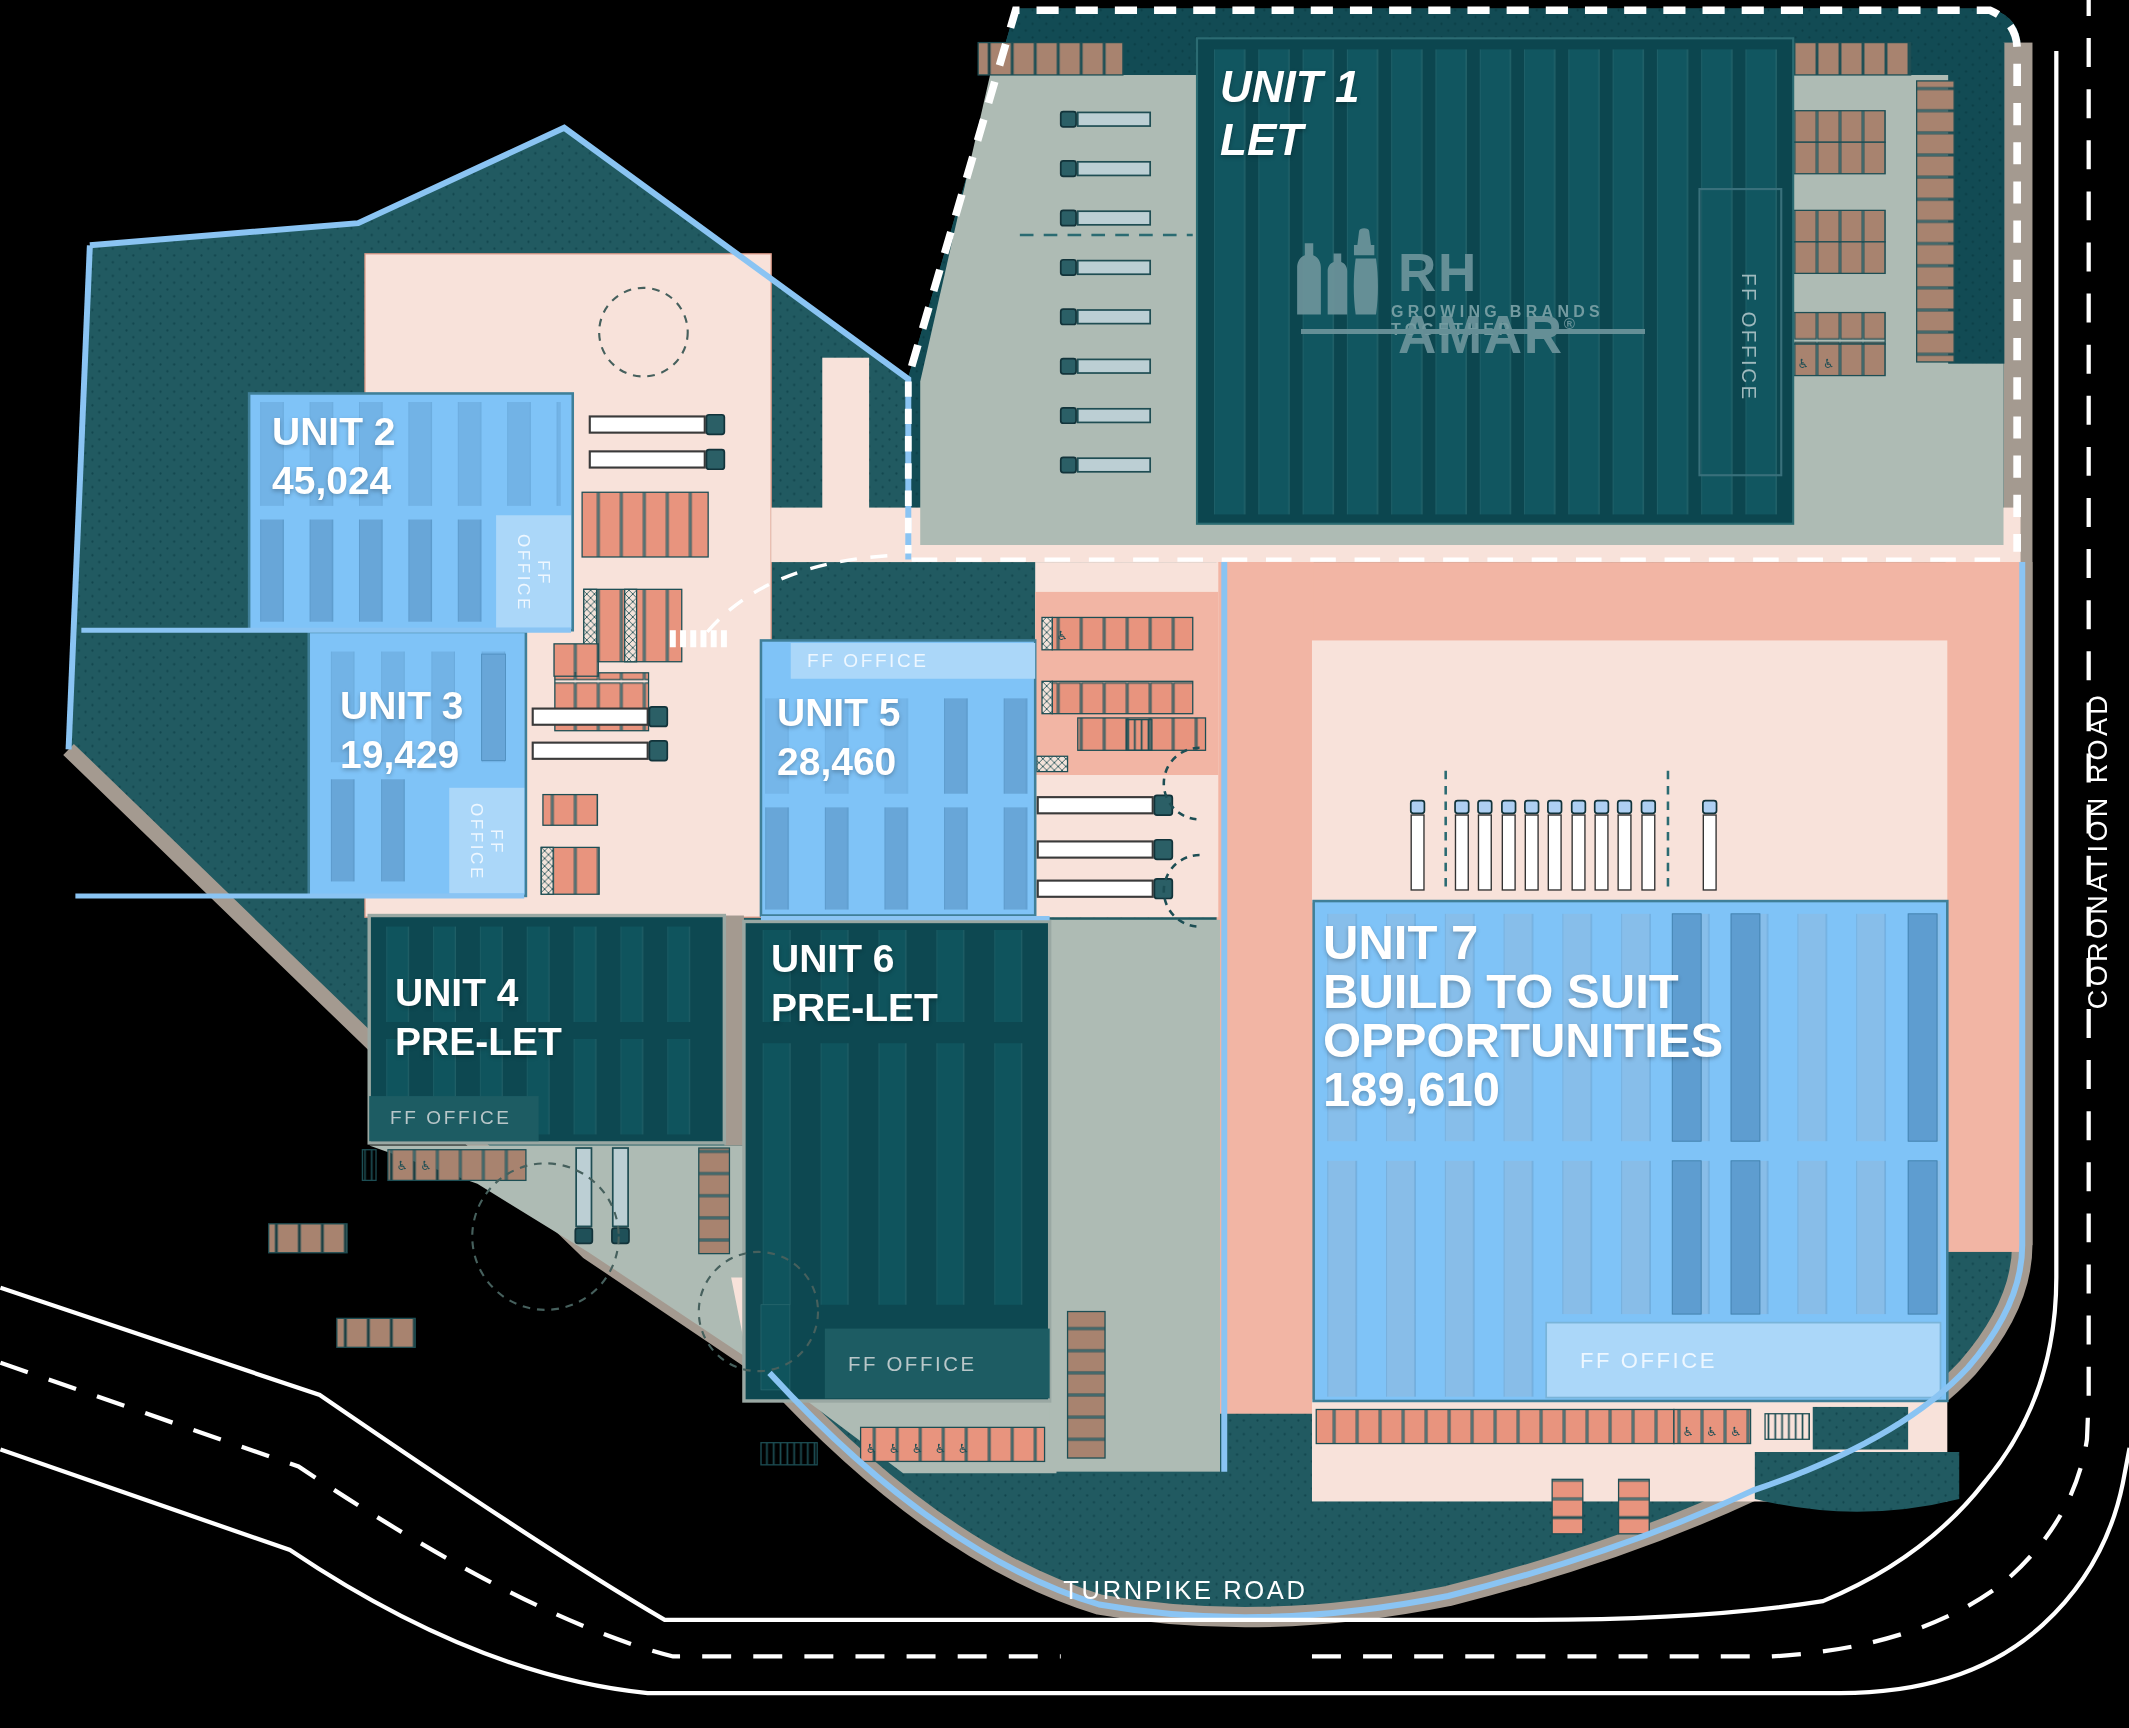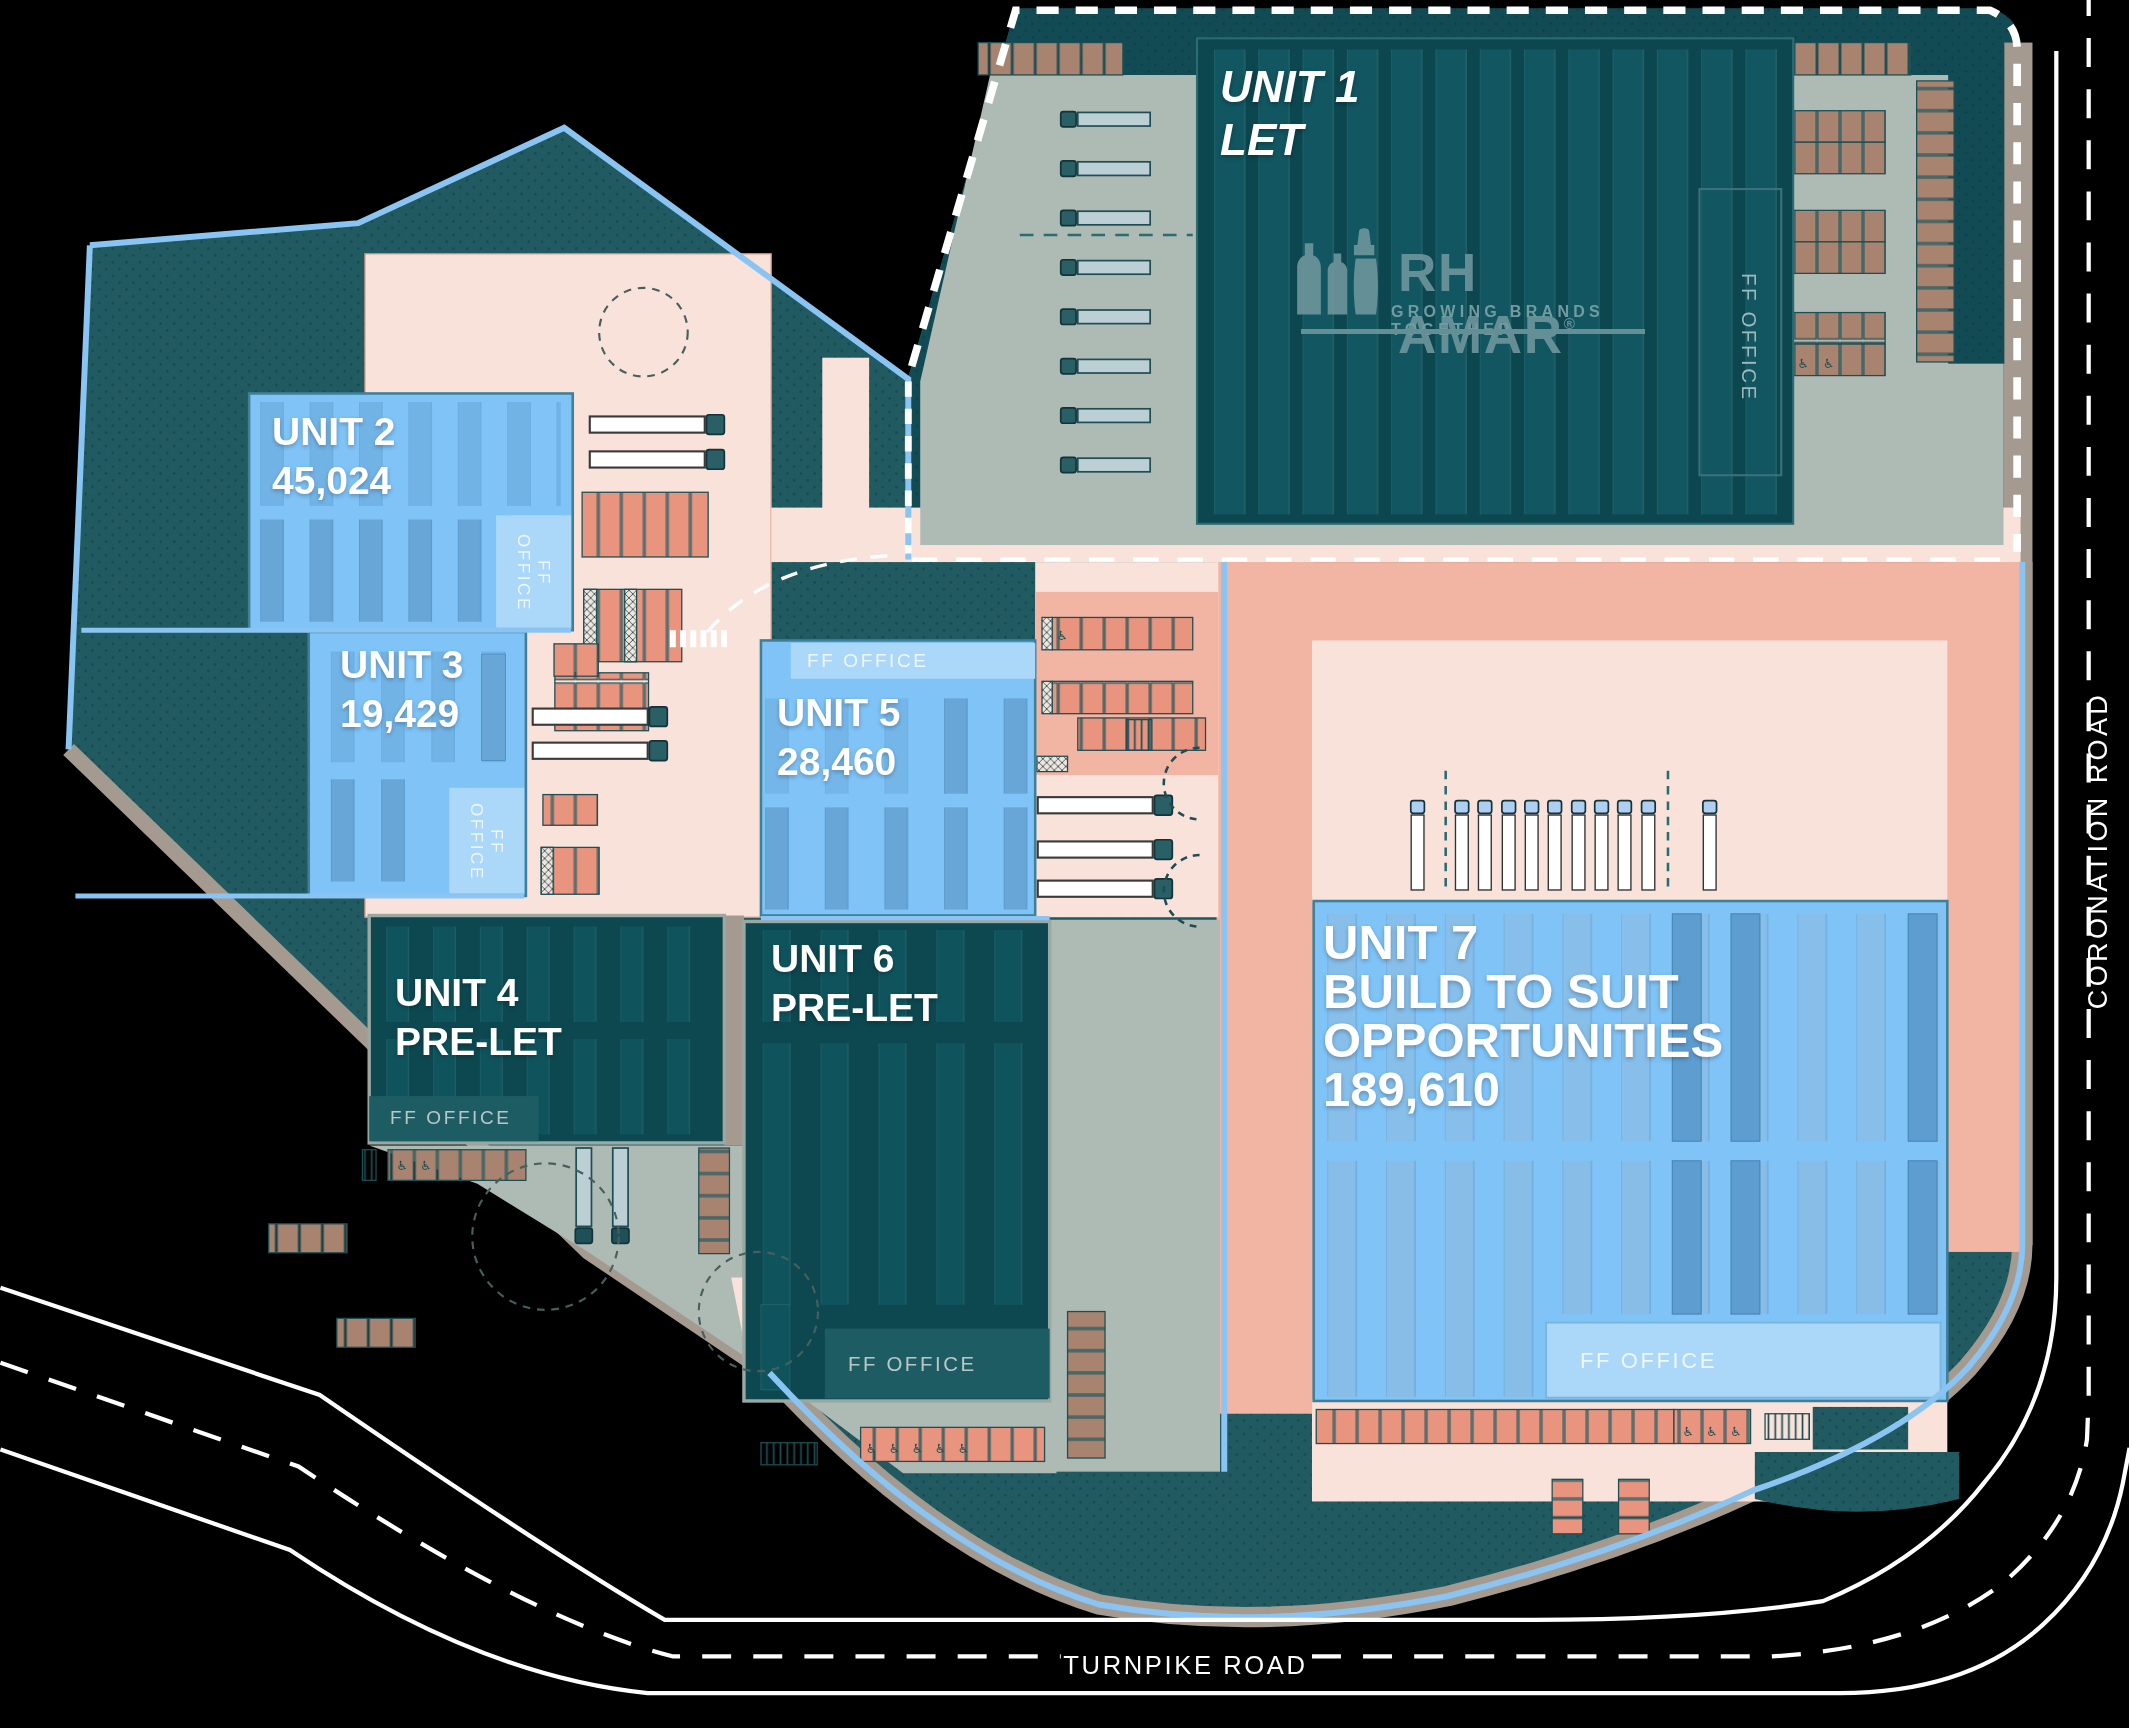--- a/index.html
+++ b/index.html
@@ -314,21 +314,21 @@
            Q2472 1840 2492 1742 L2500 1700" stroke-width="5"></path>
   <path d="M0 1600 L350 1722 Q620 1902 790 1945 L1245 1945" stroke-width="5" stroke-dasharray="34 26"></path>
   <path d="M1540 1945 L2080 1945 Q2250 1935 2350 1860 Q2435 1788 2450 1690 L2452 1640 L2452 0" stroke-width="5" stroke-dasharray="34 26"></path>
 </g>
 </svg>
 
 <div class="lbl u-big" style="left:1220px;top:60px;"><span>UNIT 1</span><br><span>LET</span></div>
 
 <div class="lbl u-med" style="left:262px;top:407px;"><span>UNIT 2</span><br><span>45,024</span></div>
 
-<div class="lbl u-med" style="left:330px;top:640px;"><span>UNIT 3</span><br><span>19,429</span></div>
+<div class="lbl u-med" style="left:330px;top:681px;"><span>UNIT 3</span><br><span>19,429</span></div>
 
 <div class="lbl u-med" style="left:385px;top:968px;"><span>UNIT 4</span><br><span>PRE-LET</span></div>
 
 <div class="lbl u-med" style="left:767px;top:688px;"><span>UNIT 5</span><br><span>28,460</span></div>
 
 <div class="lbl u-med" style="left:761px;top:934px;"><span>UNIT 6</span><br><span>PRE-LET</span></div>
 
 <div class="lbl" style="left:1323px;top:918px;font-size:49px;line-height:49px;"><span>UNIT 7</span><br><span>BUILD TO SUIT</span><br><span>OPPORTUNITIES</span><br><span>189,610</span></div>
 
 <div class="ff vert" style="left:1721px;top:209px;height:256px;width:39px;font-size:20.4px;color:#9fb9bd;">FF OFFICE</div>
@@ -344,16 +344,16 @@
     <path d="M10 18 h10 v14 c7 3 9 9 9 15 v55 h-28 v-55 c0-6 2-12 9-15 z"></path>
     <path d="M44 30 h9 v10 c5 2 7 6 7 11 v51 h-23 v-51 c0-5 2-9 7-11 z"></path>
     <path d="M74 4 c0-5 12-5 12 0 l2 16 h4 v12 h-24 v-12 h4 z M70 36 h24 c3 22 3 44 0 66 h-24 c-3-22-3-44 0-66 z"></path>
   </svg>
   <div class="nm"><span>RH AMAR</span><span class="reg">®</span></div>
   <div class="tg">GROWING BRANDS TOGETHER</div>
   <div class="bar"></div>
 </div>
 
 <div class="roadlbl" style="left:1843px;top:835px;width:511px;transform:rotate(-90deg);letter-spacing:3.4px;font-size:27px;">CORONATION ROAD</div>
-<div class="roadlbl" style="left:1015px;top:1651px;width:341px;font-size:25.6px;">TURNPIKE ROAD</div>
+<div class="roadlbl" style="left:1015px;top:1576px;width:341px;font-size:25.6px;">TURNPIKE ROAD</div>
 
 </div>
 
 
 </body></html>

